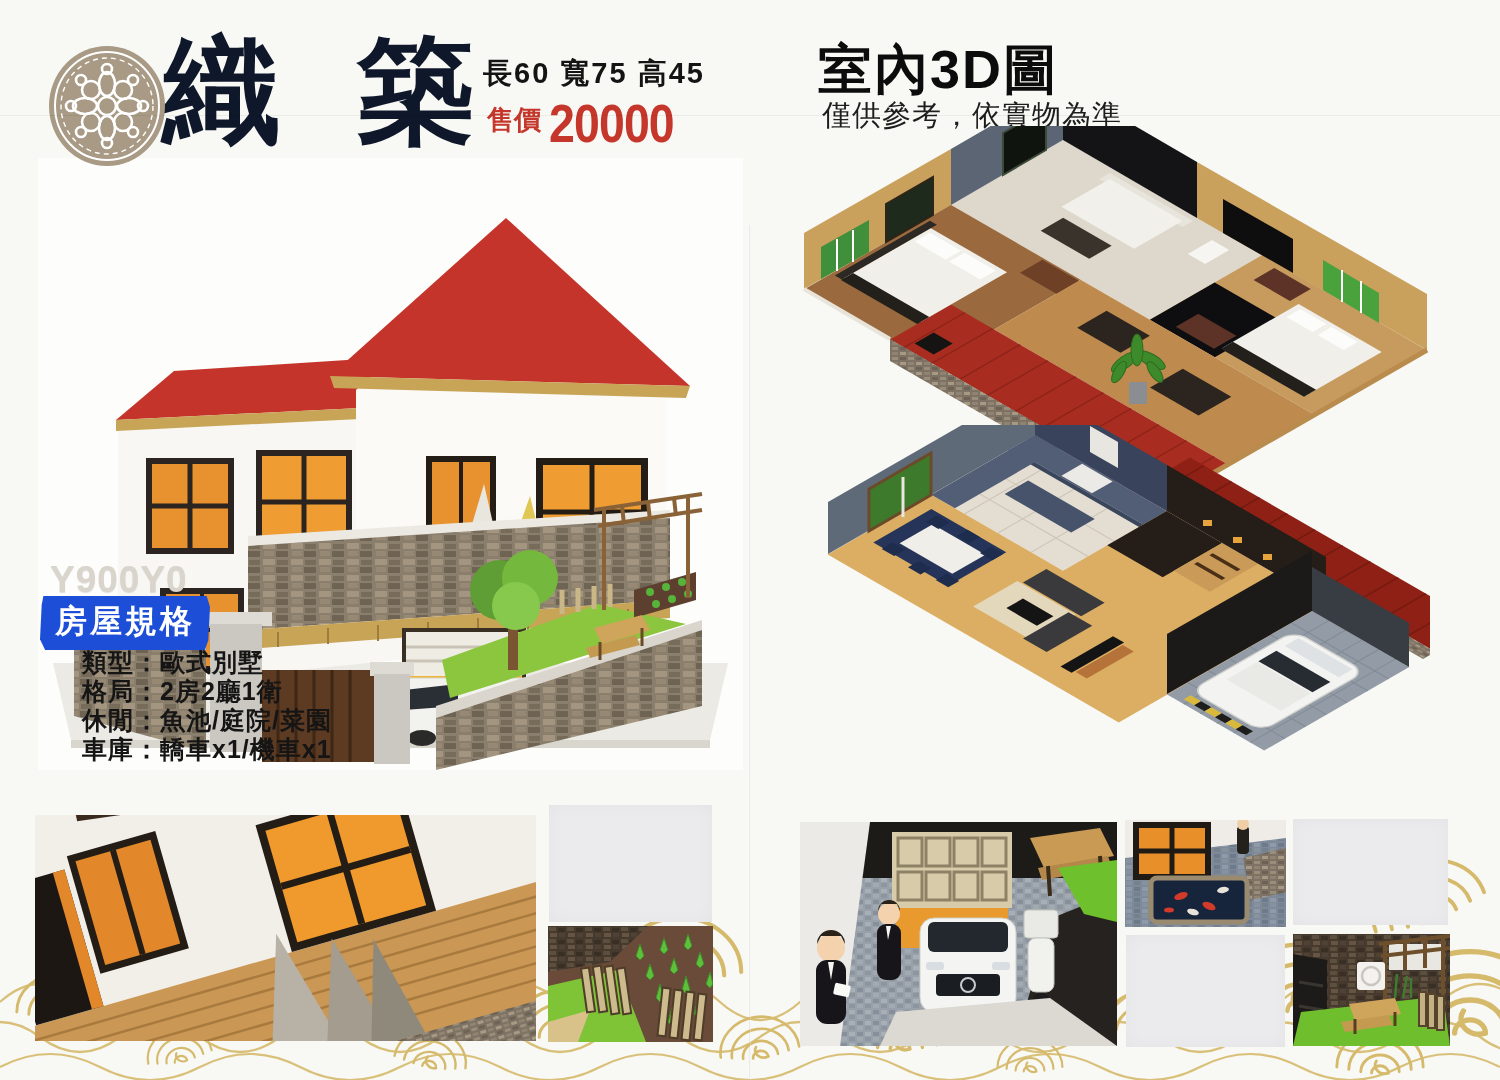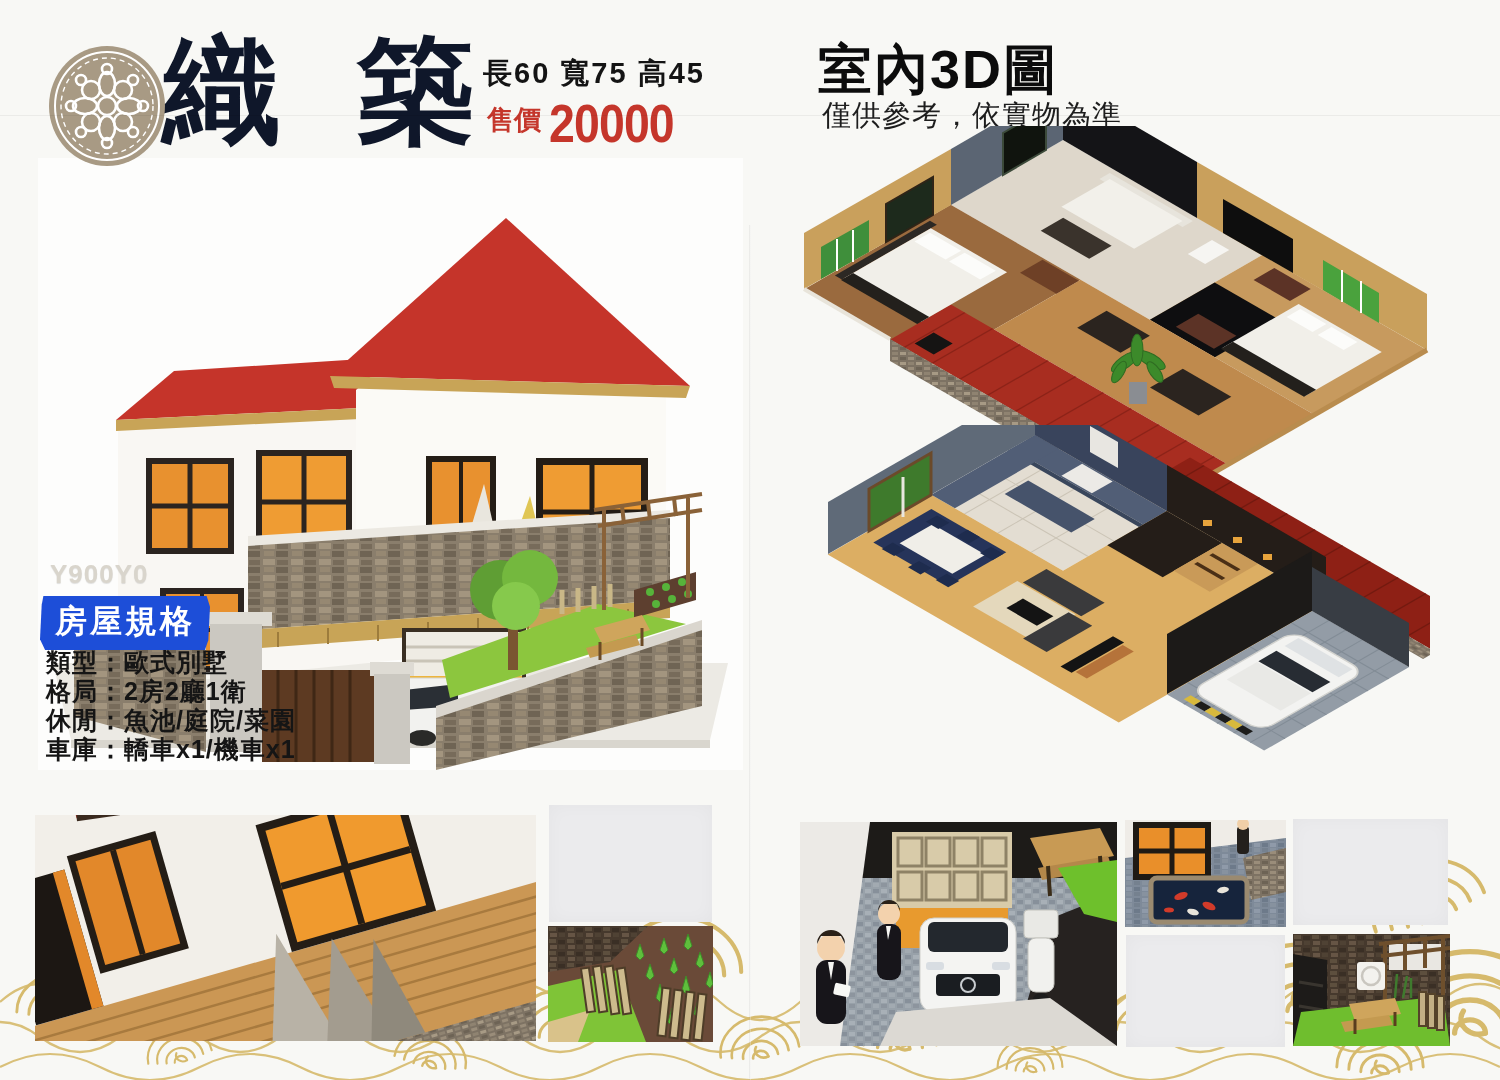--- a/index.html
+++ b/index.html
@@ -11,27 +11,27 @@
          font-size:118px;line-height:1.1;letter-spacing:76px;color:#0f172a;white-space:nowrap;}
   .dims{left:483px;top:54px;font-size:29px;font-weight:bold;letter-spacing:2px;color:#141414;white-space:nowrap;}
   .price-row{left:487px;top:96px;display:flex;align-items:center;gap:8px;}
   .price-label{font-size:27px;font-weight:bold;color:#c5362b;padding-bottom:6px;}
   .price-value{font-size:54px;font-weight:bold;color:#c5362b;letter-spacing:-1px;
                transform:scaleX(.86);transform-origin:left bottom;line-height:1;}
   
   .r-title{left:818px;top:34px;font-size:54px;font-weight:900;letter-spacing:2px;color:#0c0c0c;text-align:center;}
   .r-sub{left:822px;top:96px;font-size:29px;color:#1d1d1d;letter-spacing:1px;}
   
-  .model-code{left:50px;top:559px;font-size:26px;font-weight:bold;letter-spacing:1px;
+  .model-code{left:50px;top:559px;font-size:37px;font-weight:bold;letter-spacing:1px;
               color:#d9d5cc;text-shadow:0 1px 1px rgba(0,0,0,.12);z-index:3;}
   .spec-badge{left:40px;top:596px;background:#1d4ed8;color:#fff;font-size:32px;font-weight:bold;
               letter-spacing:3px;padding:4px 15px 6px;z-index:3;
               clip-path:polygon(2% 0,98% 0,100% 20%,99% 82%,97% 100%,3% 100%,0 80%,1% 16%);}
   .specs{left:46px;top:648px;z-index:3;}
-  .spec-line{font-size:25px;font-weight:bold;color:#151515;line-height:29px;letter-spacing:1px;white-space:nowrap;}
+  .spec-line{font-size:25px;font-weight:bold;color:#151515;line-height:29px;letter-spacing:1px;white-space:nowrap;margin-left:36px;}
   
   .photo{position:absolute;overflow:hidden;z-index:2;}
   .photo svg{display:block;}
   .blank{background:#ebebed;box-shadow:inset 0 0 18px rgba(0,0,0,.03);}
   .fold{left:749px;top:225px;width:2px;height:855px;z-index:4;
         background:linear-gradient(to right,rgba(0,0,0,.07),rgba(255,255,255,.4));}
   .scanline{left:0;top:115px;width:1500px;height:1px;background:rgba(0,0,0,.05);z-index:5;}
   .wave{left:0;top:852px;z-index:1;}
 </style>
 </head>

